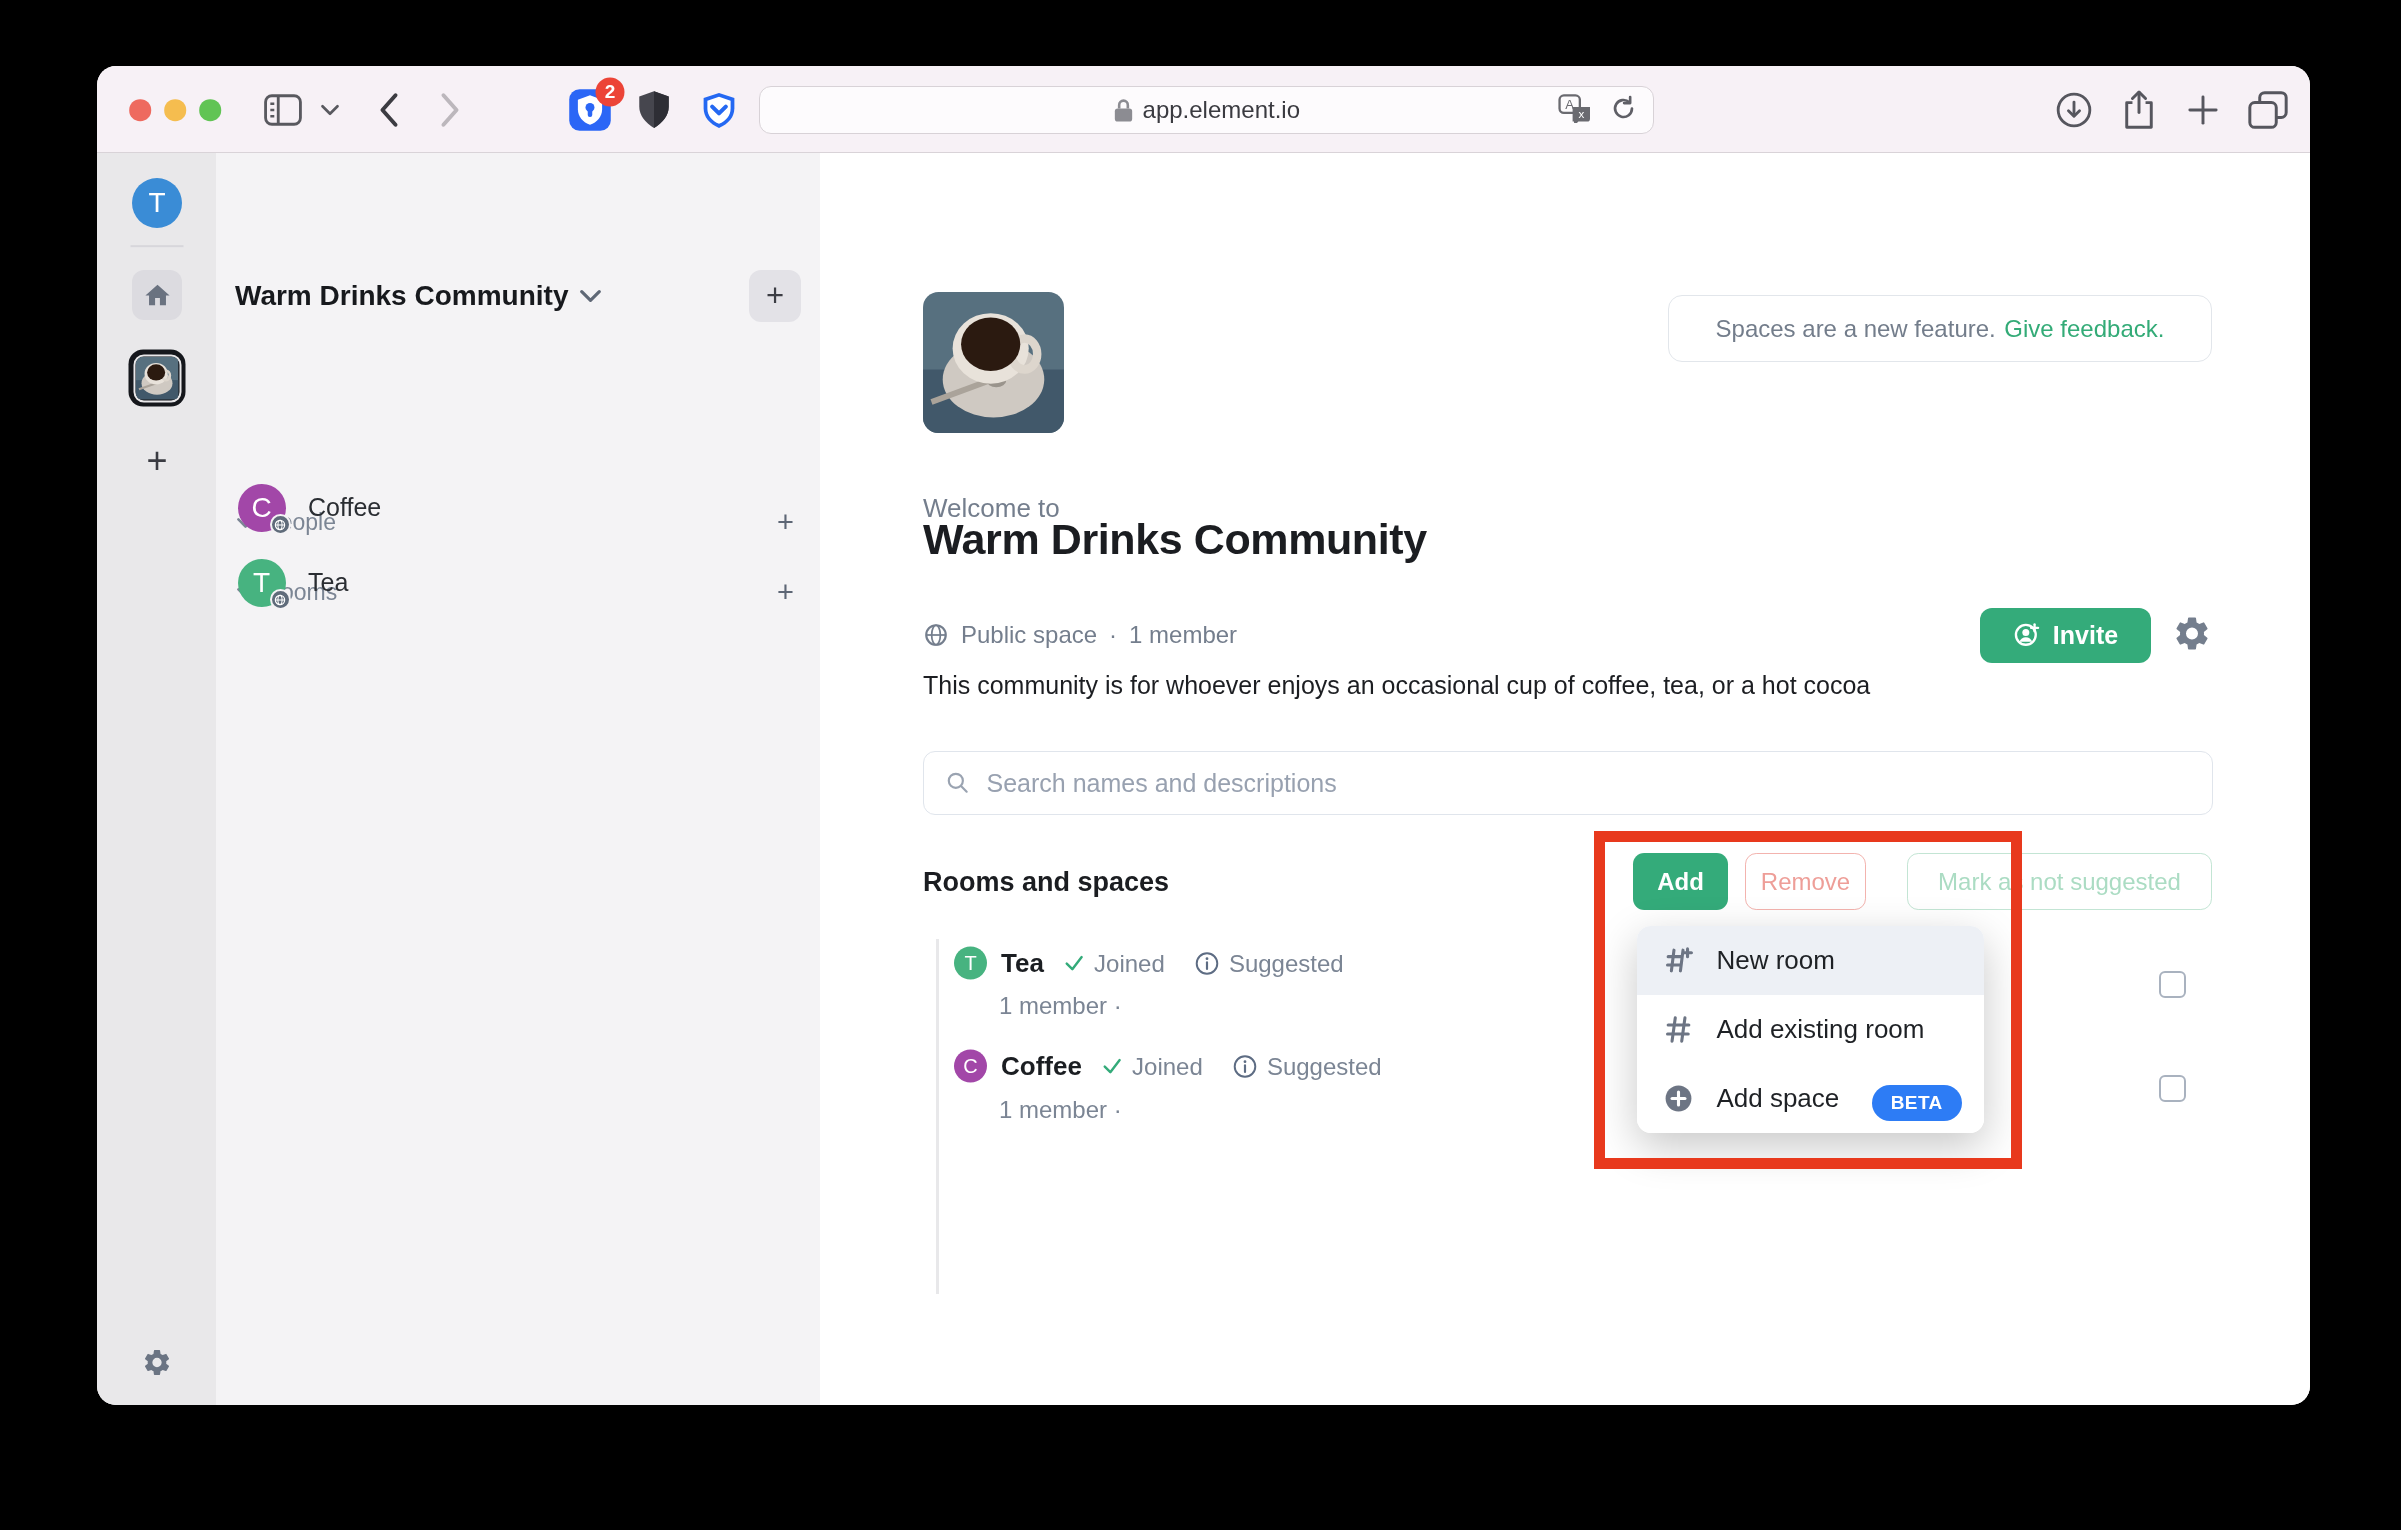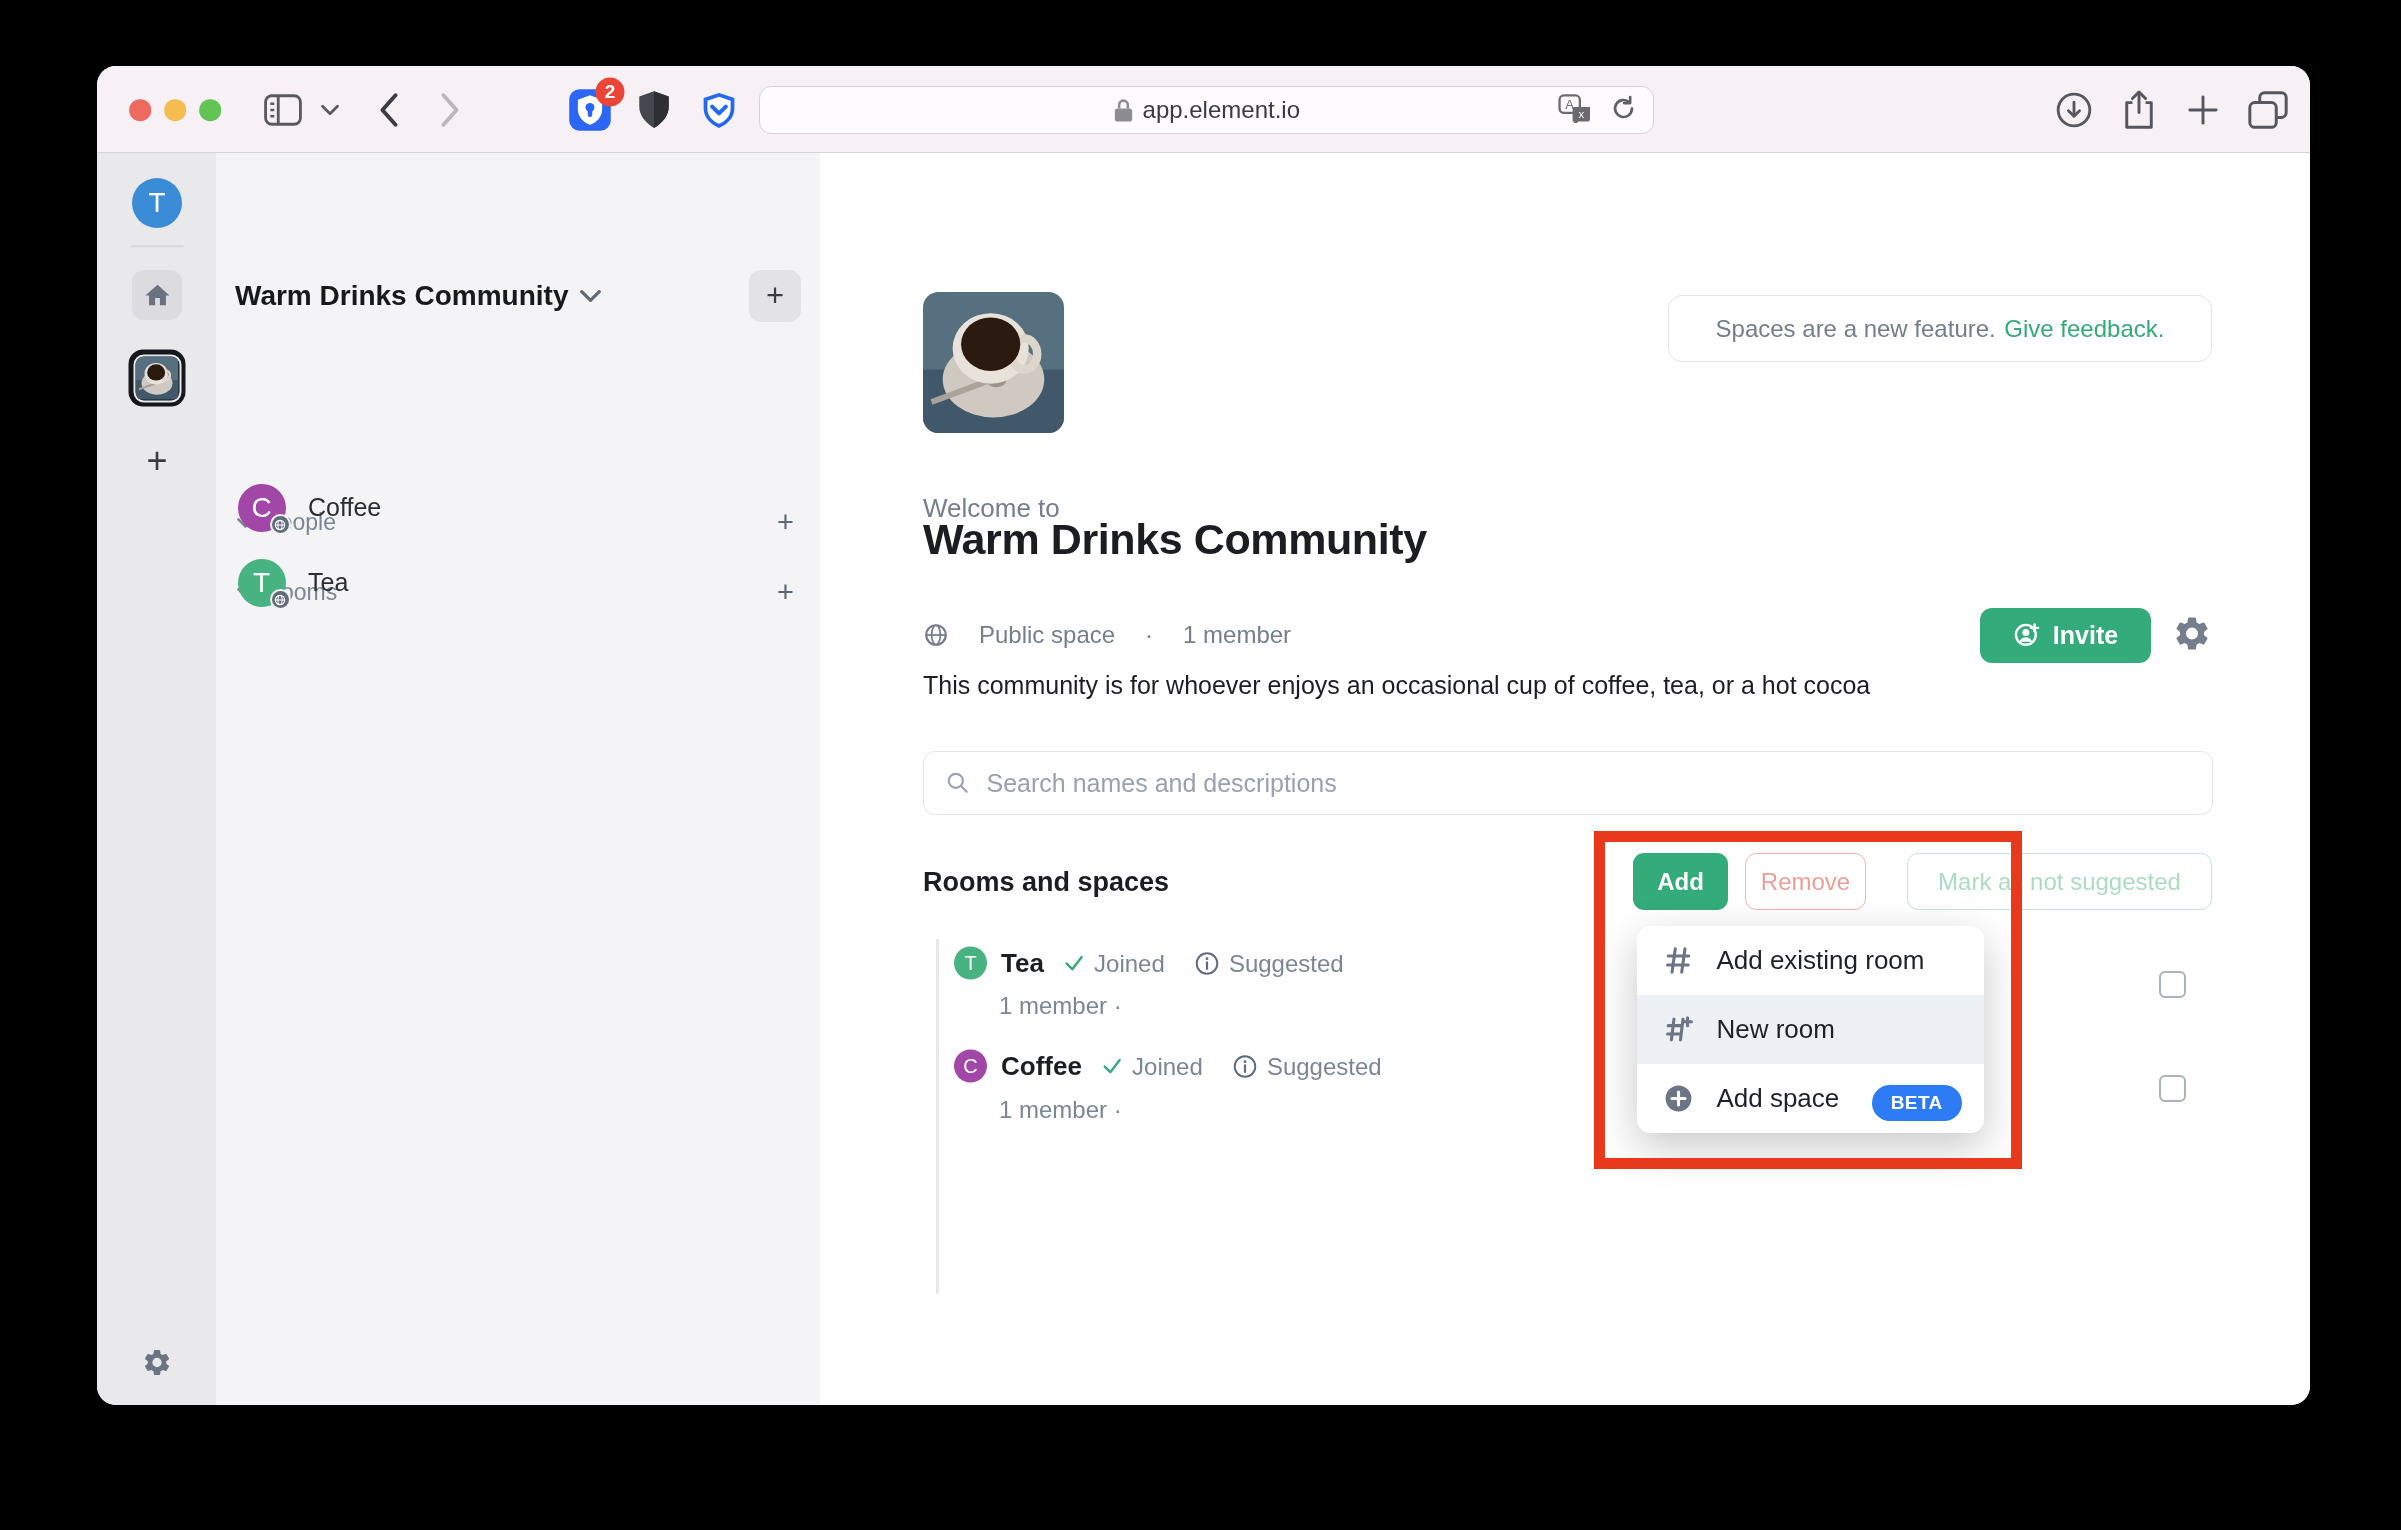--- a/index.html
+++ b/index.html
@@ -62,21 +62,21 @@
   .p-gear { position:absolute; left:60px; bottom:24px; transform:translateX(-50%); }
 
   
   .banner { position:absolute; left:848px; top:142px; width:544px; height:67px; border:1.3px solid #e2e6eb;
             border-radius:14px; background:#fff; display:flex; align-items:center; justify-content:center; gap:8.6px; }
   .banner .txt { font-size:24px; color:#737d8b; }
   .banner .link { font-size:24px; color:#33ab77; }
   .space-img { position:absolute; left:103px; top:139px; width:141px; height:141px; border-radius:15.5px; overflow:hidden; }
   .welcome { position:absolute; left:103px; top:340px; font-size:26px; color:#747e8d;text-align:center; }
   .m-title { position:absolute; left:103px; top:362px; font-size:43px; font-weight:bold; color:#1b1d21; letter-spacing:-0.4px; }
-  .pub-row { position:absolute; left:103px; top:482px; transform:translateY(-50%); display:flex; align-items:center; gap:30px;
+  .pub-row { position:absolute; left:103px; top:482px; transform:translateY(-50%); display:flex; align-items:center; gap:12px;
              font-size:24px; color:#747e8d; }
   .invite-btn { position:absolute; left:1160px; top:455px; width:171px; height:55px; border-radius:12px; background:#34ab7a;
                 color:#fff; display:flex; align-items:center; justify-content:center; gap:12px; font-size:25px; font-weight:bold; }
   .m-gear { position:absolute; left:1372px; top:482px; transform:translate(-50%,-50%); }
   .desc { position:absolute; left:103px; top:518px; width:1294px; font-size:25px; color:#1c1e22; }
   .m-search { position:absolute; left:103px; top:598px; width:1290px; height:64px; border:1.3px solid #e0e5ec; border-radius:12px;
               background:#fff; display:flex; align-items:center; padding:0 21px; gap:15.5px; }
   .m-search .ph { font-size:25px; color:#98a1b0; }
   .list-heading { position:absolute; left:103px; top:714px; font-size:27px; font-weight:bold; color:#1b1d21; }
   .act-btn { position:absolute; top:700px; height:57px; border-radius:11.2px; display:flex; align-items:center; justify-content:center;
@@ -375,46 +375,46 @@
           <span class="ph">Search names and descriptions</span>
         </div>
 
         <div class="list-heading">Rooms and spaces</div>
 
         <div class="act-btn btn-add">Add</div>
         <div class="act-btn btn-remove">Remove</div>
         <div class="act-btn btn-mark">Mark as not suggested</div>
 
         <div class="dropdown">
-          <div class="dd-item">
-            <svg width="31" height="31" viewBox="0 0 24 24">
-                <g stroke="#6d7584" stroke-width="2.4" stroke-linecap="round">
-                  <line x1="9.5" y1="3" x2="7" y2="21"></line>
-                  <line x1="17" y1="3" x2="14.5" y2="21"></line>
-                  <line x1="4" y1="8.5" x2="20" y2="8.5"></line>
-                  <line x1="3.5" y1="15.5" x2="19.5" y2="15.5"></line>
-                </g>
-              </svg>
-            <span class="lbl">Add existing room</span>
-          </div>
           <div class="dd-item hl">
             <svg width="31" height="31" viewBox="0 0 24 24">
                 <g stroke="#6d7584" stroke-width="2.4" stroke-linecap="round">
                   <line x1="8.5" y1="4" x2="6.5" y2="20"></line>
                   <line x1="15.5" y1="4" x2="13.5" y2="20"></line>
                   <line x1="4" y1="9" x2="14" y2="9"></line>
                   <line x1="3.5" y1="15.5" x2="13" y2="15.5"></line>
                   <line x1="19" y1="3" x2="19" y2="9"></line>
                   <line x1="16" y1="6" x2="22" y2="6"></line>
                 </g>
               </svg>
             <span class="lbl">New room</span>
           </div>
           <div class="dd-item">
             <svg width="31" height="31" viewBox="0 0 24 24">
+                <g stroke="#6d7584" stroke-width="2.4" stroke-linecap="round">
+                  <line x1="9.5" y1="3" x2="7" y2="21"></line>
+                  <line x1="17" y1="3" x2="14.5" y2="21"></line>
+                  <line x1="4" y1="8.5" x2="20" y2="8.5"></line>
+                  <line x1="3.5" y1="15.5" x2="19.5" y2="15.5"></line>
+                </g>
+              </svg>
+            <span class="lbl">Add existing room</span>
+          </div>
+          <div class="dd-item">
+            <svg width="31" height="31" viewBox="0 0 24 24">
                 <circle cx="12" cy="12" r="10" fill="#6d7584"></circle>
                 <line x1="12" y1="7" x2="12" y2="17" stroke="#fff" stroke-width="2.4" stroke-linecap="round"></line>
                 <line x1="7" y1="12" x2="17" y2="12" stroke="#fff" stroke-width="2.4" stroke-linecap="round"></line>
               </svg>
             <span class="lbl">Add space</span>
             <span class="beta-pill">BETA</span>
           </div>
         </div>
 
         <div class="tree-line"></div>

